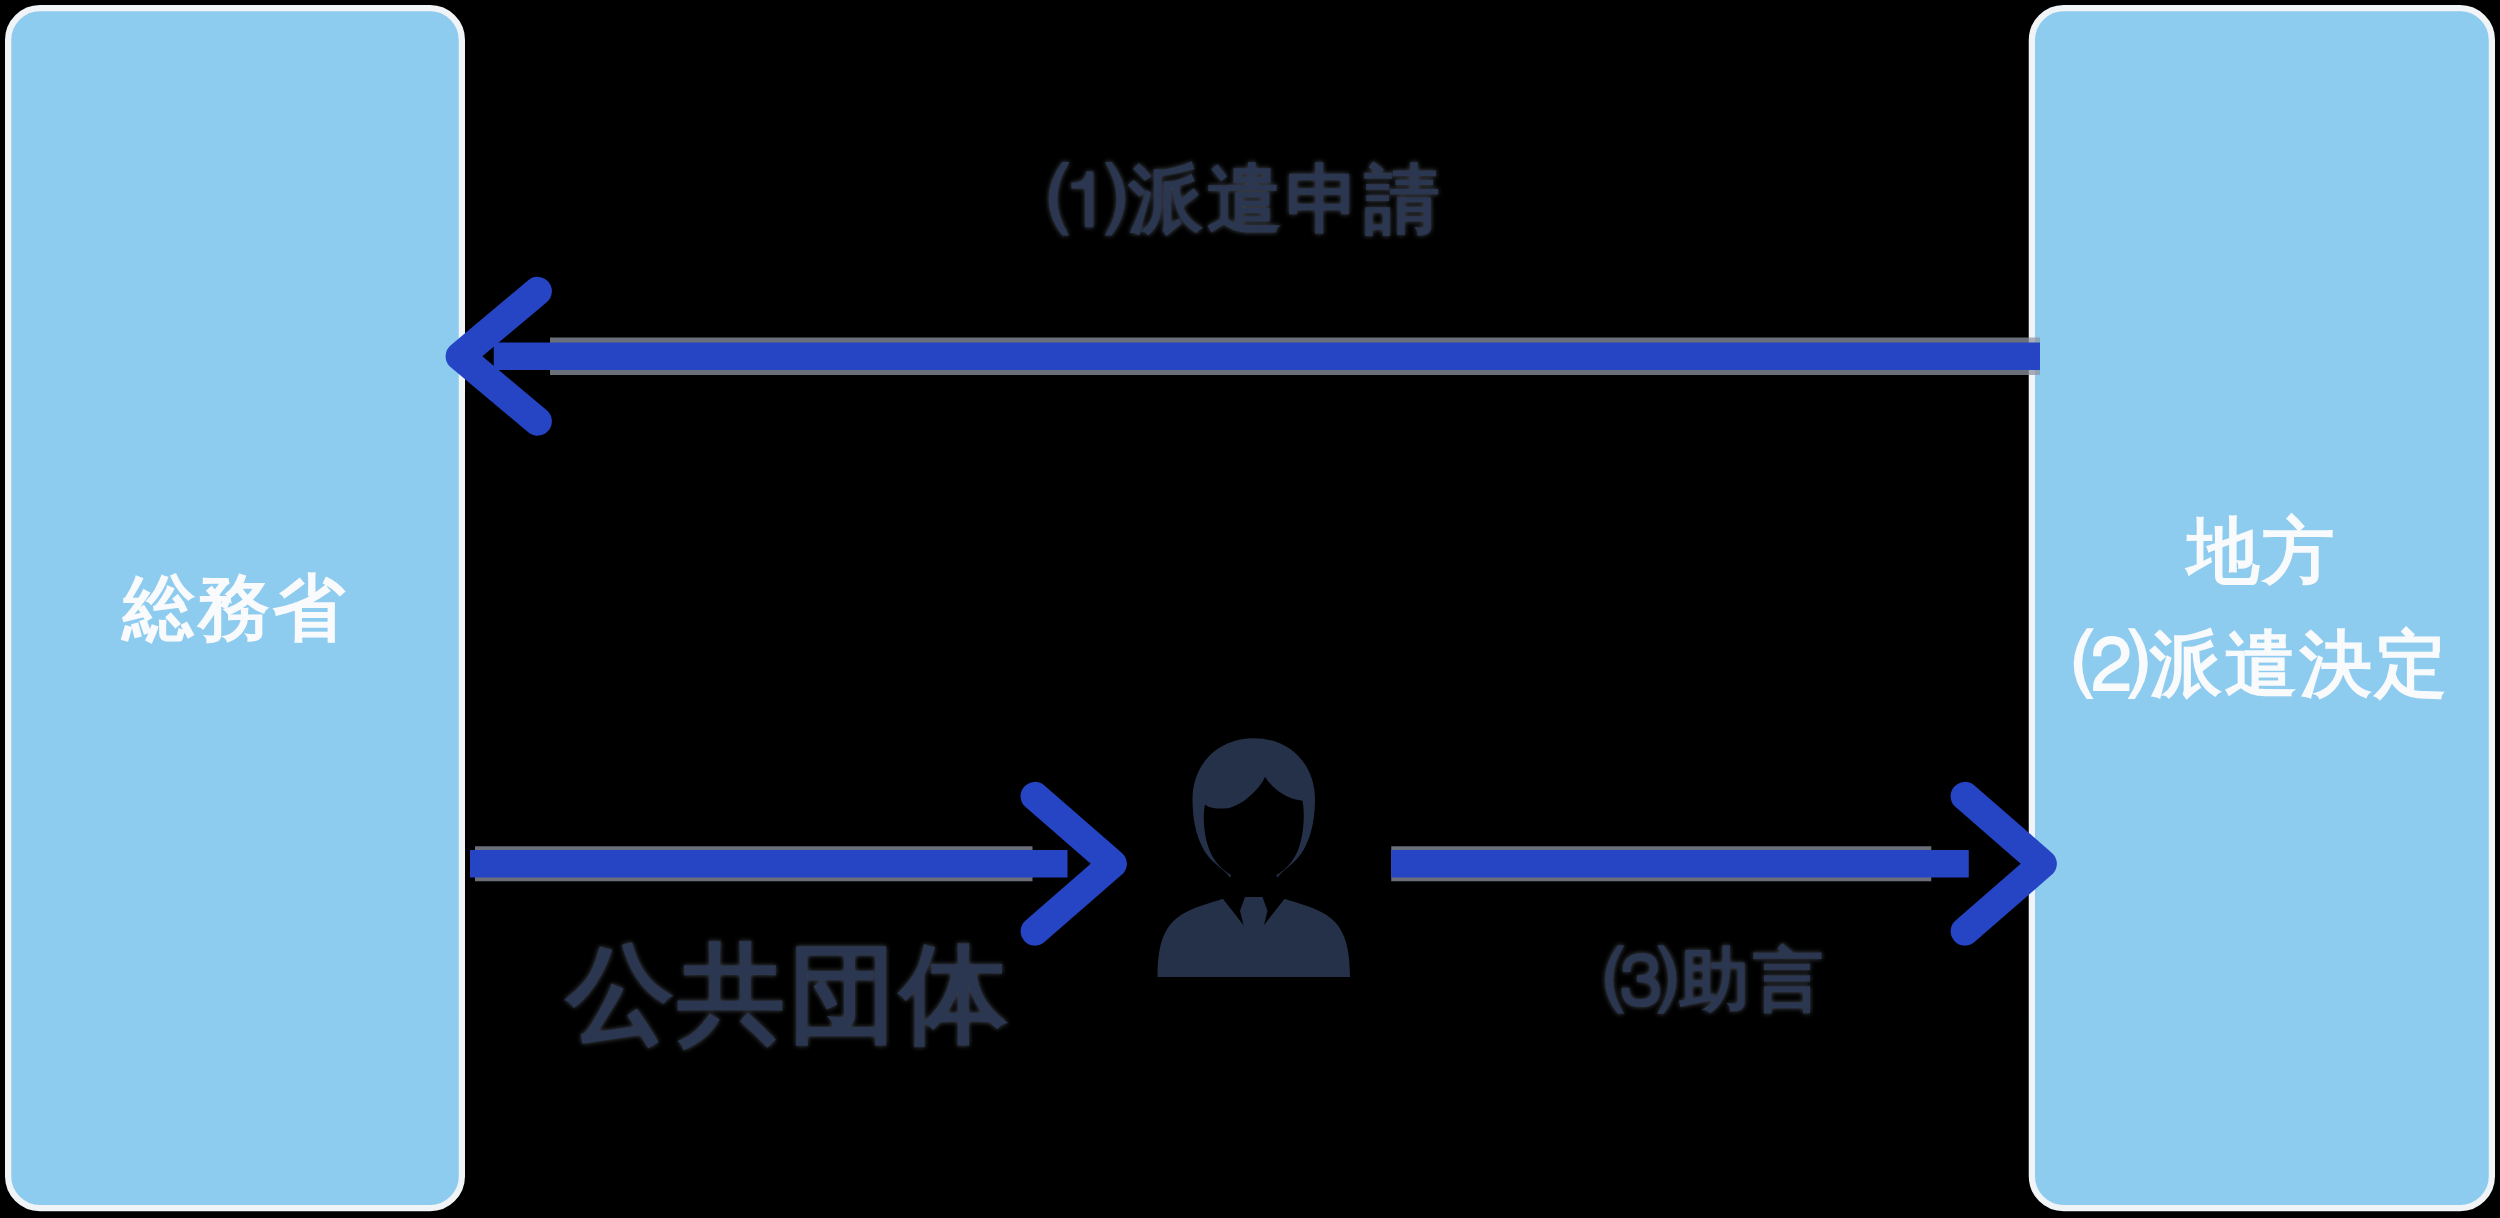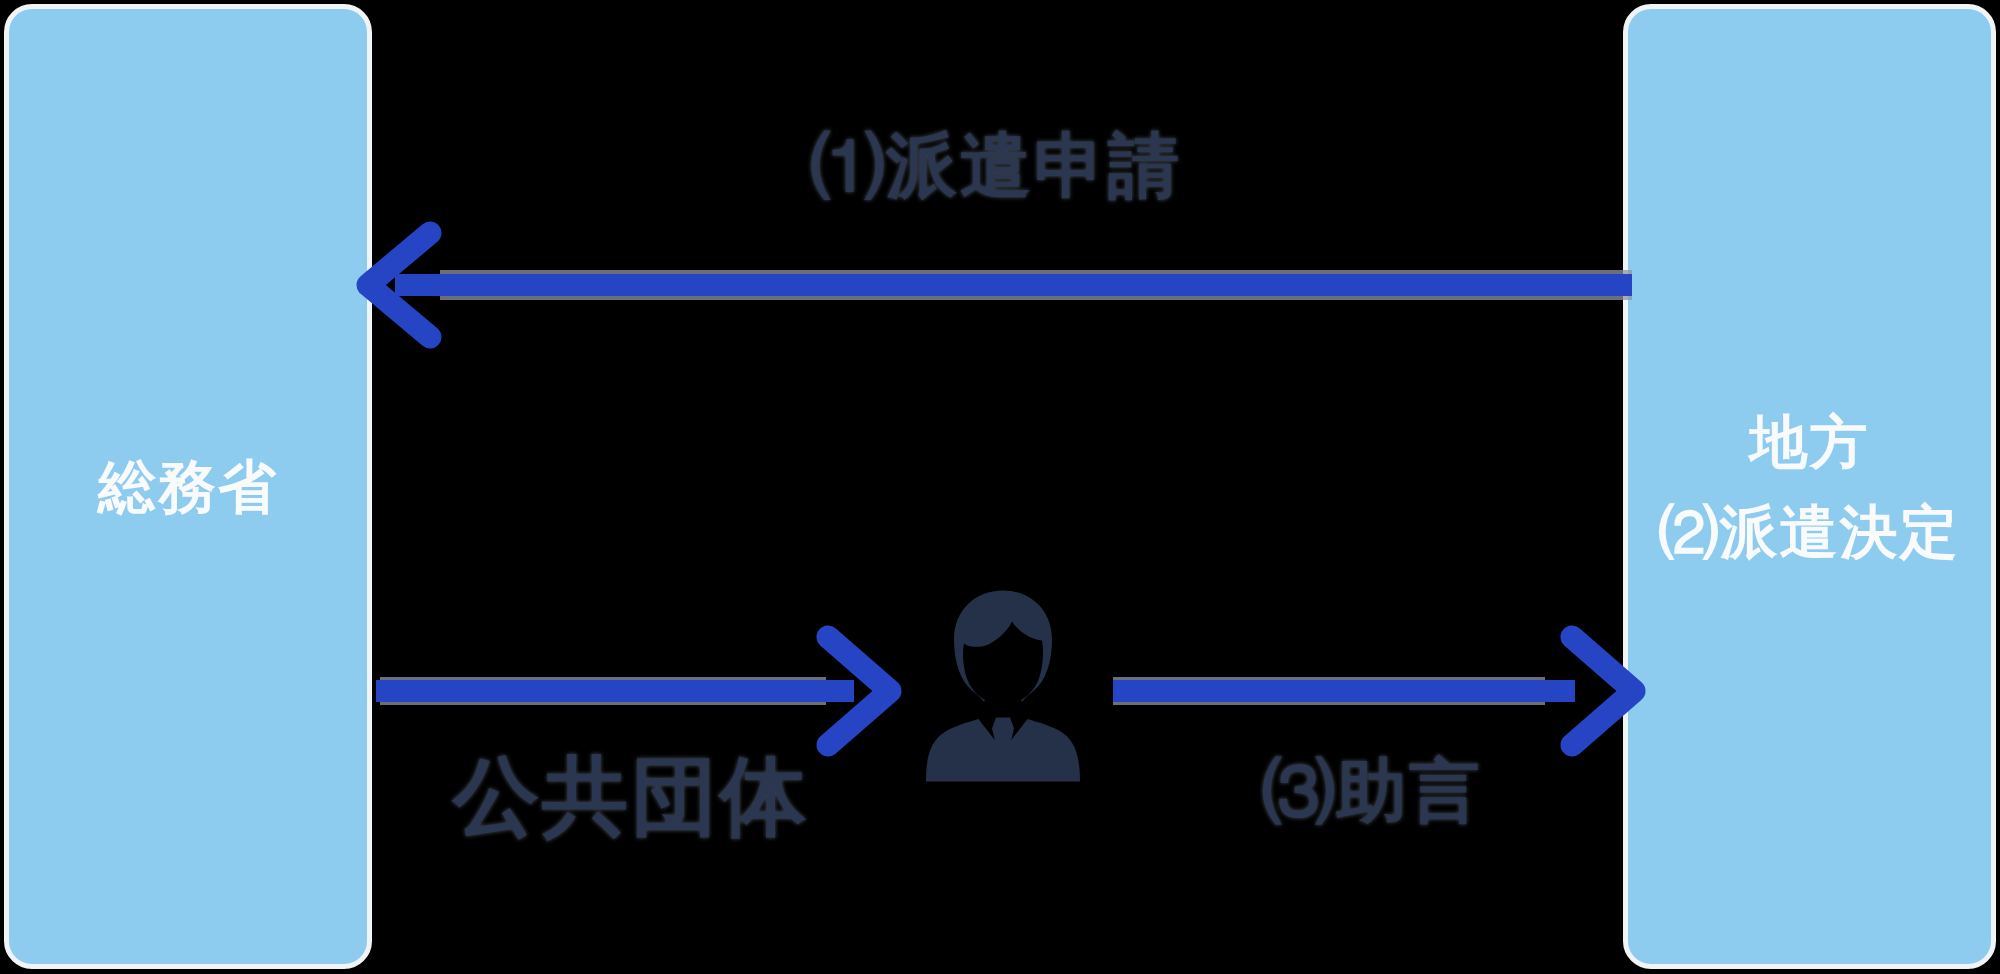--- a/index.html
+++ b/index.html
@@ -44,23 +44,23 @@
   .flow-label {
     position: absolute;
     color: #2B3650;
     font-weight: 700;
     text-align: center;
     letter-spacing: 3px;
     white-space: nowrap;
     line-height: 1;
     text-shadow: 0 0 4px rgba(158,168,188,0.45), 2px 2px 3px rgba(0,0,0,0.75);
   }
-  #flow1-label { left: 597px; top: 130px; width: 800px; font-size: 71px; }
+  #flow1-label { left: 597px; top: 130px; width: 800px; font-size: 60px; }
   #flow2-label { left: 231px; top: 753px; width: 800px; font-size: 86px; }
-  #flow3-label { left: 973px; top: 756px; width: 800px; font-size: 70px; }
+  #flow3-label { left: 973px; top: 756px; width: 800px; font-size: 56px; }
   
   #arrow-layer {
     position: absolute;
     left: 0; top: 0;
     width: 2000px;
     height: 974px;
     pointer-events: none;
   }
   #person-icon-svg {
     position: absolute;

